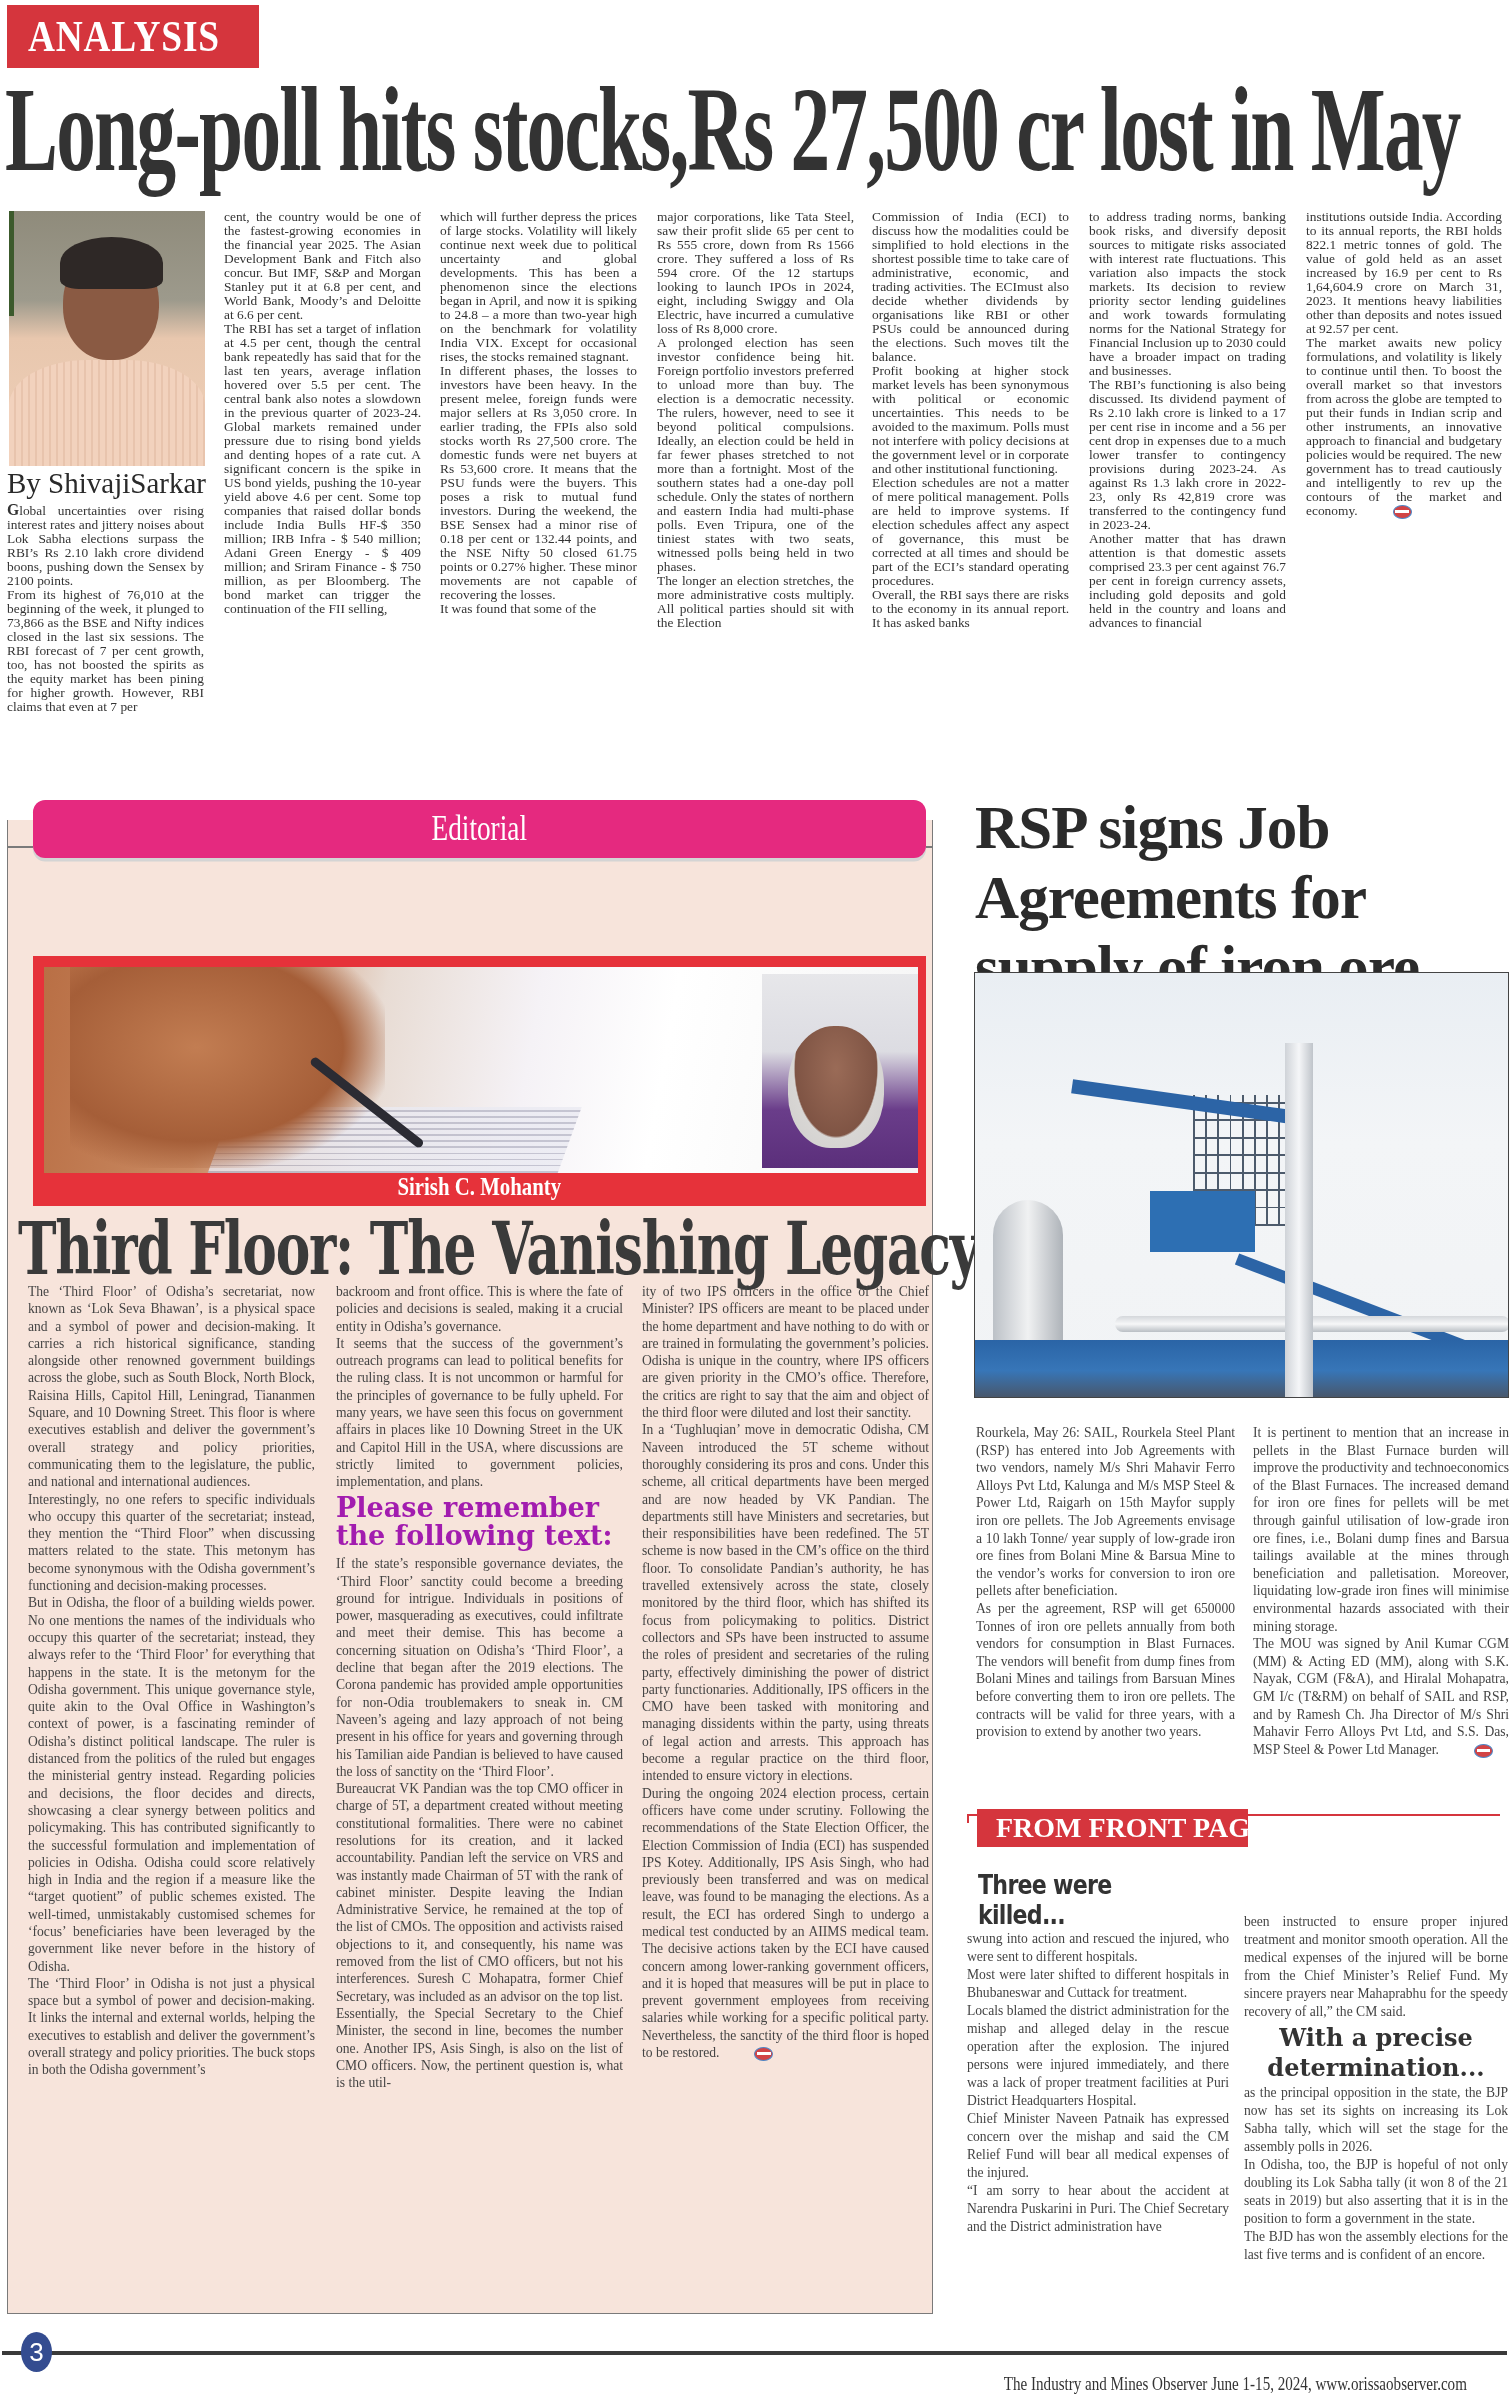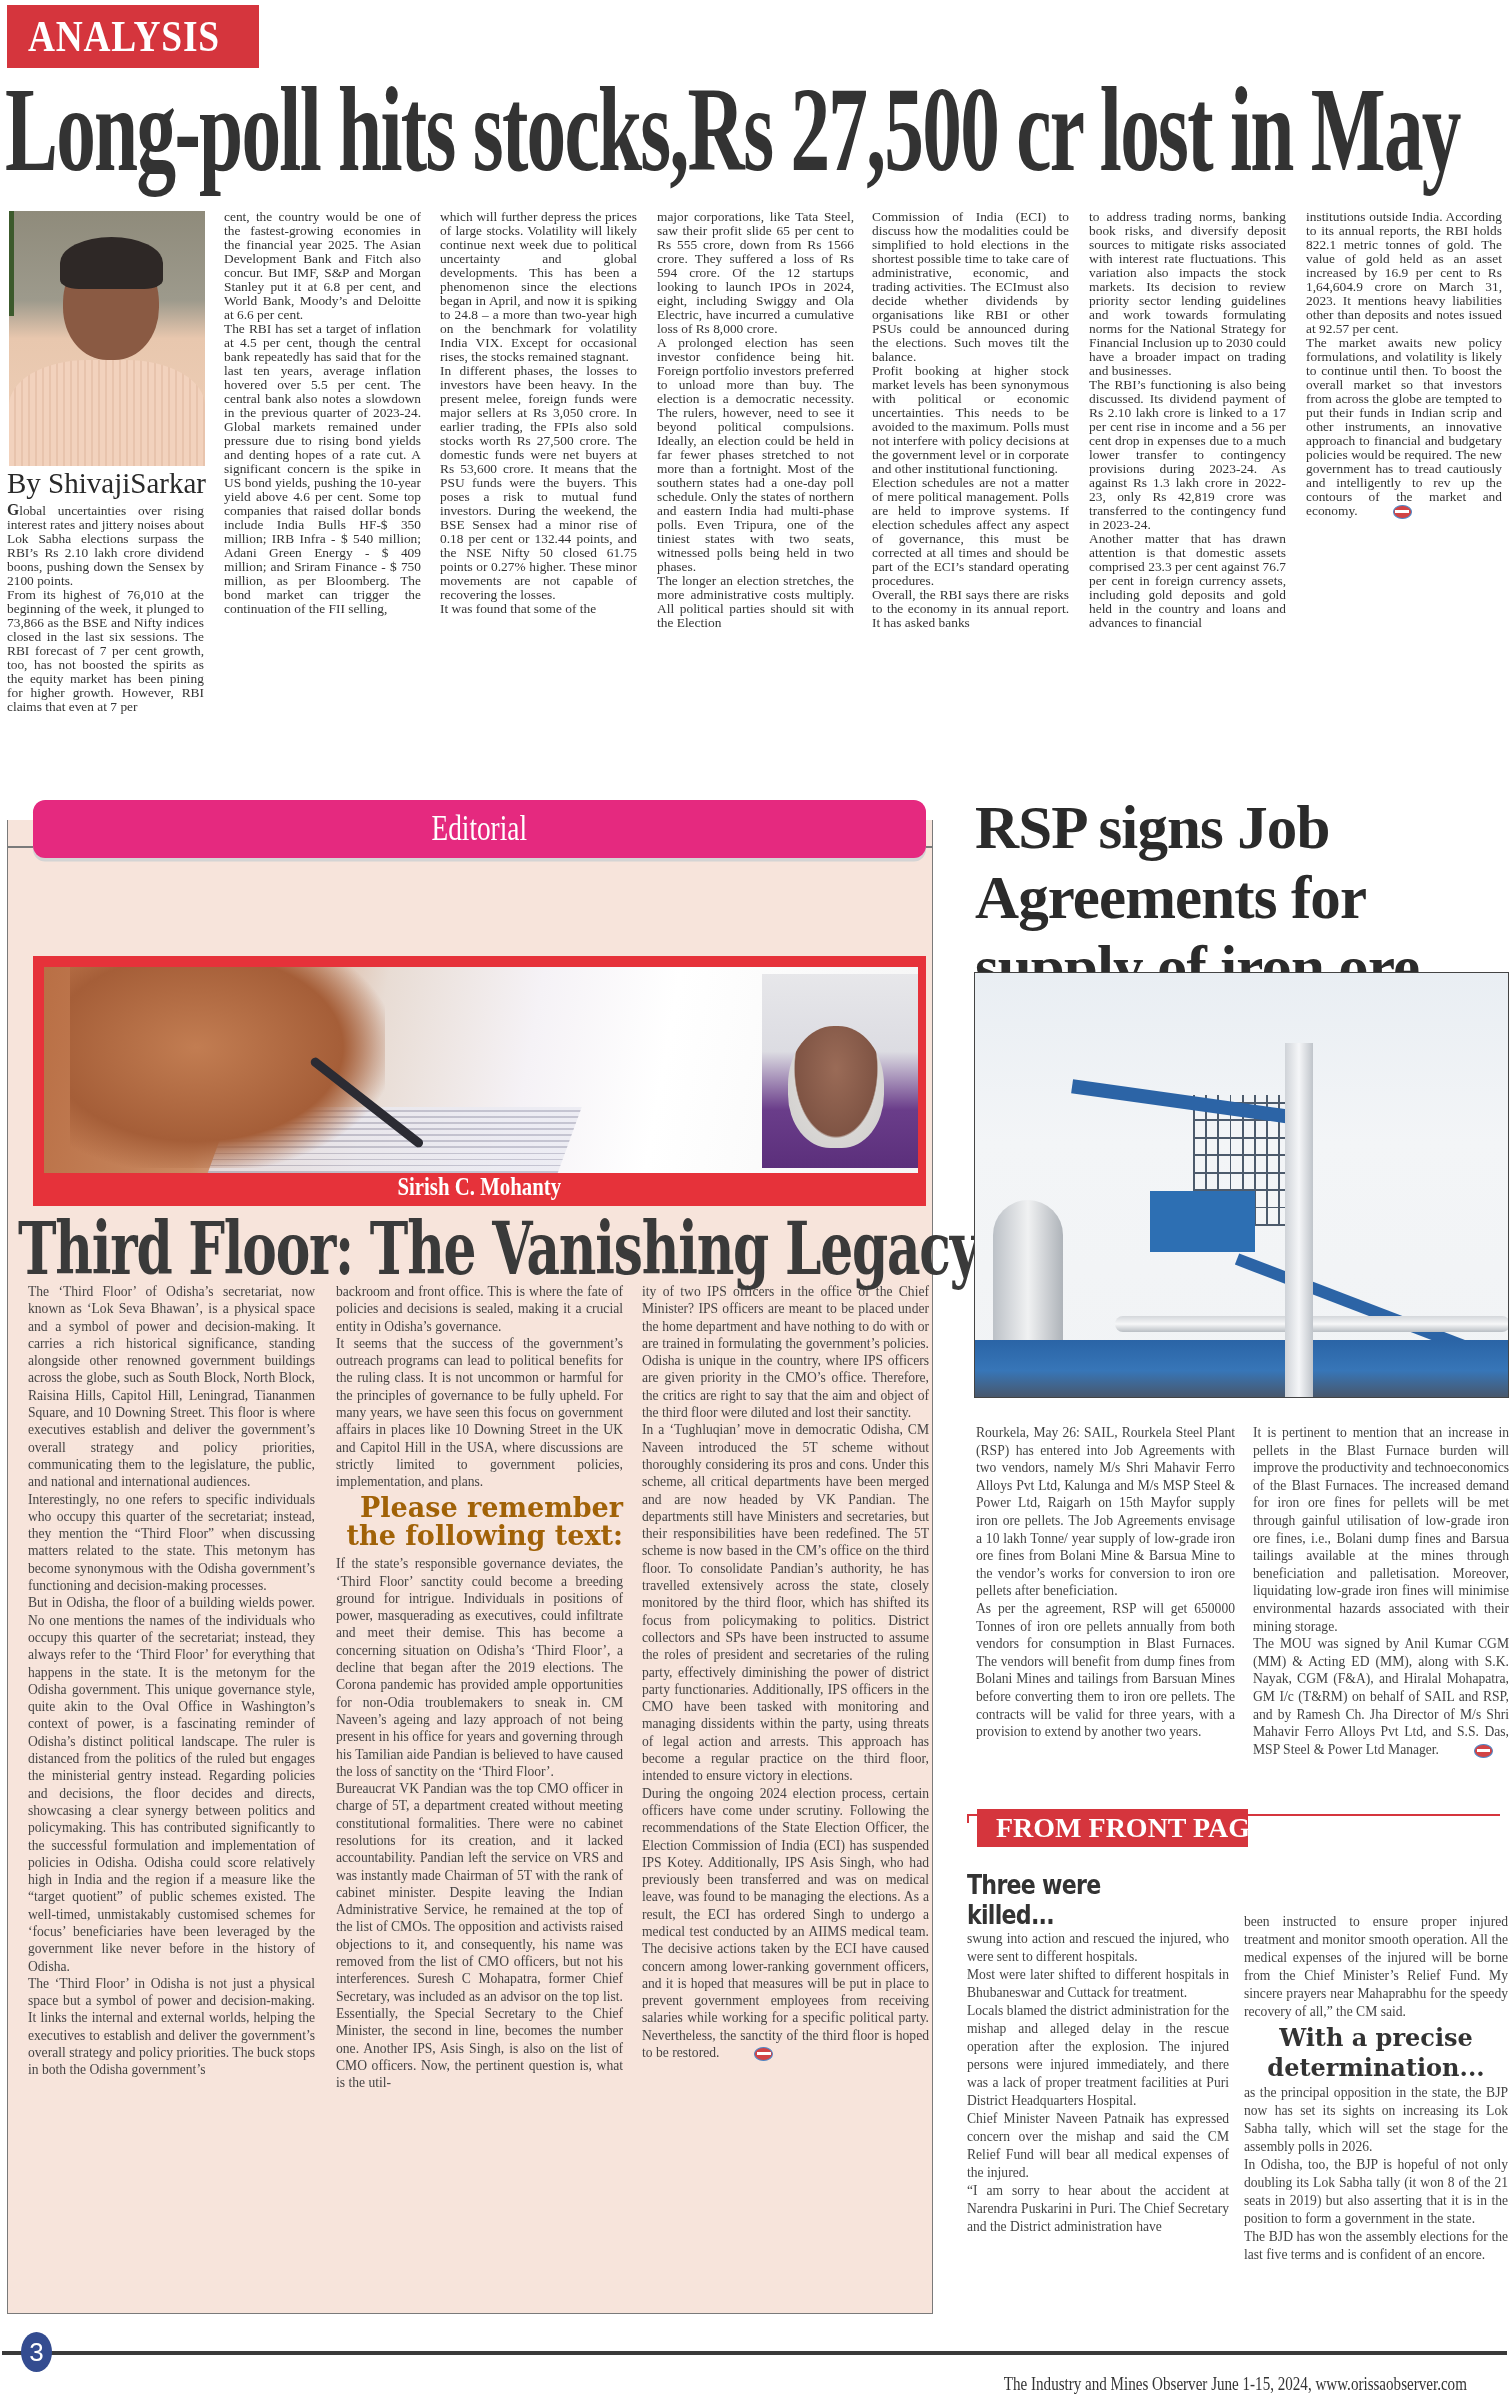--- a/index.html
+++ b/index.html
@@ -136,21 +136,21 @@
 
   .ed-col {
     font-family: "Liberation Serif", serif;
     font-size: 13.6px; line-height: 17.3px; text-align: justify; color: #444;
   }
   .ed-col1 { left: 28px; top: 1283px; width: 287px; }
   .ed-col2 { left: 336px; top: 1283px; width: 287px; }
   .ed-col3 { left: 642px; top: 1283px; width: 287px; }
   .subhead {
     font-family: "DejaVu Serif", serif; font-size: 27px; line-height: 28px;
-    color: #a16207; text-align: right; margin: 3.5px 0 5.2px 0;
+    color: #a21caf; text-align: left; margin: 3.5px 0 5.2px 0;
   }
 
   
   .rsp-headline {
     left: 975px; top: 793px; width: 531px;
     font-family: "Liberation Serif", serif; font-weight: bold;
     font-size: 61px; line-height: 70px; color: #2b2b2b; letter-spacing: -0.9px;
   }
   .rsp-photo {
     left: 974px; top: 972px; width: 535px; height: 426px;
@@ -206,21 +206,21 @@
     font-size: 28px; line-height: 38px; padding-left: 19px; white-space: nowrap;
   }
   .ffp-col {
     font-family: "Liberation Serif", serif;
     font-size: 13.6px; line-height: 18px; text-align: justify; color: #444;
   }
   .ffp-col1 { left: 967px; top: 1870px; width: 262px; }
   .ffp-col2 { left: 1244px; top: 1913px; width: 264px; overflow: hidden; }
   .ffp-sub {
     font-family: "DejaVu Sans", sans-serif; font-size: 27px; line-height: 30px; color: #333;
-    text-align: left; letter-spacing: -0.9px;
+    text-align: left; letter-spacing: -0.9px; margin-left: 11px;
   }
   .ffp-sub.condensed span { display: inline-block; transform: scaleX(0.82); transform-origin: left; }
   .ffp-sub2 {
     font-family: "DejaVu Serif", serif; font-size: 24px; line-height: 30px; color: #333;
     text-align: center; margin: 1.7px 0 1.7px 0;
   }
 
   
   .footer-rule { left: 1.7px; top: 2351px; width: 1505px; height: 3.5px; background: #3a3a3a; }
   .page-badge {

